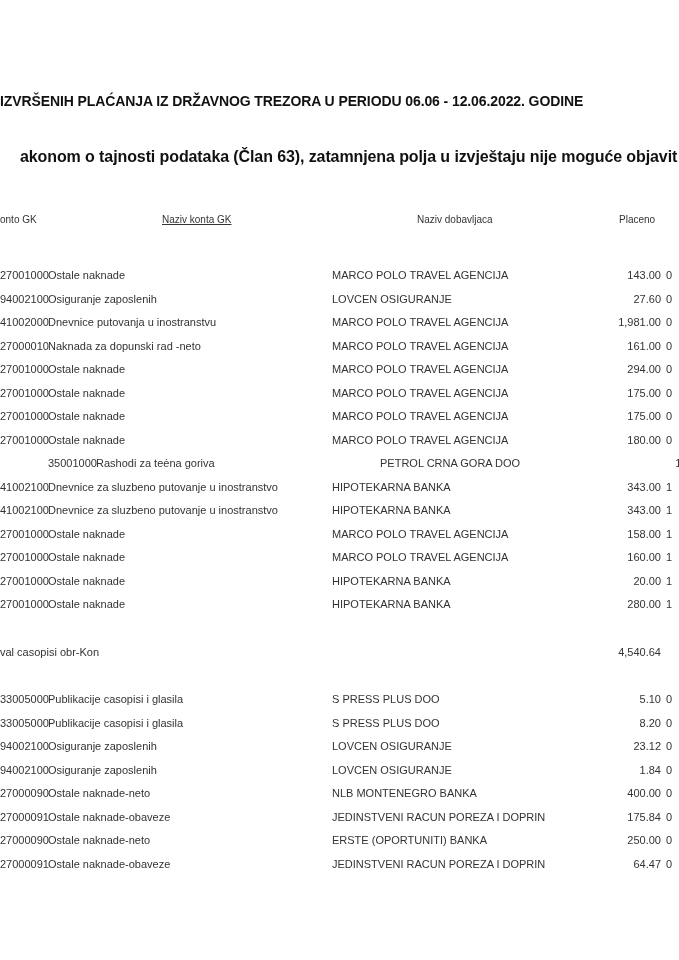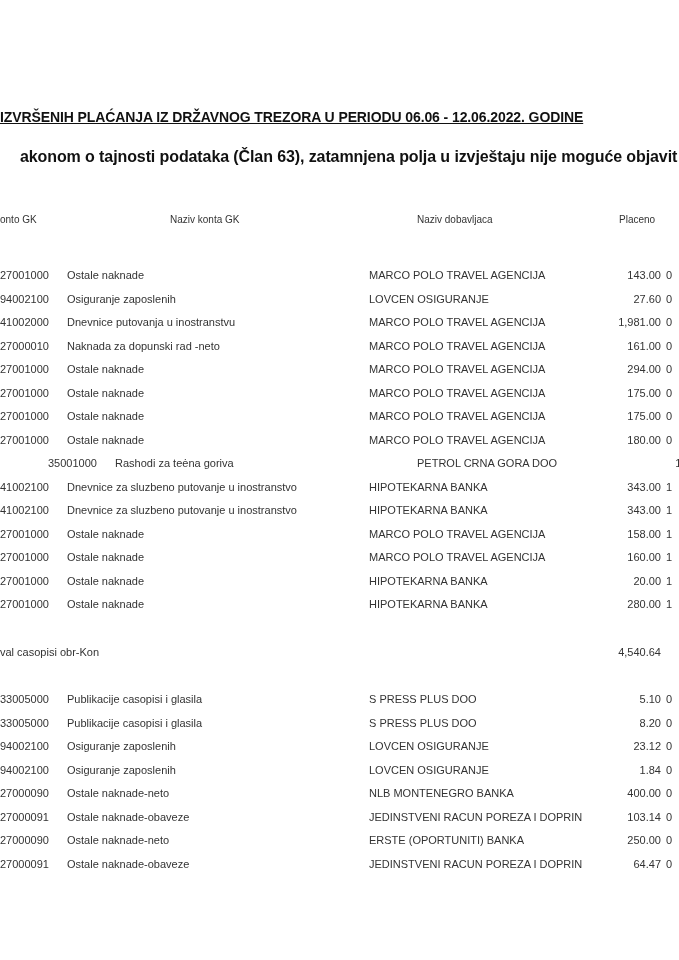--- a/index.html
+++ b/index.html
@@ -1,46 +1,46 @@
 <!DOCTYPE html>
 <html><head>
   <meta charset="utf-8">
   <style>
     html, body { margin: 0; padding: 0; background: #ffffff; }
     body {
       width: 679px; height: 960px; position: relative; overflow: hidden;
       font-family: "Liberation Sans", sans-serif; color: #222;
     }
     .title {
-      position: absolute; left: 0; top: 109px; white-space: nowrap;
-      font-size: 14px; font-weight: bold; color: #111; letter-spacing: -0.1px; text-decoration: underline;
+      position: absolute; left: 0; top: 93px; white-space: nowrap;
+      font-size: 14px; font-weight: bold; color: #111; letter-spacing: -0.1px;
     }
     .subtitle {
       position: absolute; left: 0; top: 148px; white-space: nowrap;
       font-size: 16px; font-weight: bold; color: #111; letter-spacing: -0.1px; padding-left: 20px;
     }
     .hdr { position: absolute; top: 214px; font-size: 10px; color: #333; white-space: nowrap; }
     .row { position: absolute; left: 0; width: 679px; height: 18px; font-size: 11px; color: #333; white-space: nowrap; }
     .row span { position: absolute; top: 0; }
     .c-code { left: 0; }
-    .c-name { left: 67px; text-align: center; }
-    .c-sup { left: 369px; }
+    .c-name { left: 48px; text-align: center; }
+    .c-sup { left: 332px; }
     .c-amt { right: 18px; text-align: center; }
     .c-date { left: 666px; }
     .group-total { position: absolute; left: 0; width: 679px; top: 646px; font-size: 11px; color: #333; }
     .group-total span { position: absolute; top: 0; white-space: nowrap; }
   </style>
 </head>
 <body>
 
 <div class="title">IZVRŠENIH PLAĆANJA IZ DRŽAVNOG TREZORA U PERIODU 06.06 - 12.06.2022. GODINE</div>
 <div class="subtitle">akonom o tajnosti podataka (Član 63), zatamnjena polja u izvještaju nije moguće objavit</div>
 
 <div class="hdr" style="left:0;">onto GK</div>
-<div class="hdr" style="left:170px;">Naziv konta GK</div>
+<div class="hdr" style="left:162px;text-decoration:underline;">Naziv konta GK</div>
 <div class="hdr" style="left:417px;">Naziv dobavljaca</div>
 <div class="hdr" style="left:619px;">Placeno</div>
 
 <div id="group1">
     <div class="row" style="top: 269px;">
       <span class="c-code">27001000</span>
       <span class="c-name">Ostale naknade</span>
       <span class="c-sup">MARCO POLO TRAVEL AGENCIJA</span>
       <span class="c-amt">143.00</span>
       <span class="c-date">0</span>
@@ -183,21 +183,21 @@
       <span class="c-code">27000090</span>
       <span class="c-name">Ostale naknade-neto</span>
       <span class="c-sup">NLB MONTENEGRO BANKA</span>
       <span class="c-amt">400.00</span>
       <span class="c-date">0</span>
     </div>
     <div class="row" style="top: 810.5px;">
       <span class="c-code">27000091</span>
       <span class="c-name">Ostale naknade-obaveze</span>
       <span class="c-sup">JEDINSTVENI RACUN POREZA I DOPRIN</span>
-      <span class="c-amt">103.14</span>
+      <span class="c-amt">175.84</span>
       <span class="c-date">0</span>
     </div>
     <div class="row" style="top: 834px;">
       <span class="c-code">27000090</span>
       <span class="c-name">Ostale naknade-neto</span>
       <span class="c-sup">ERSTE (OPORTUNITI) BANKA</span>
       <span class="c-amt">250.00</span>
       <span class="c-date">0</span>
     </div>
     <div class="row" style="top: 857.5px;">

